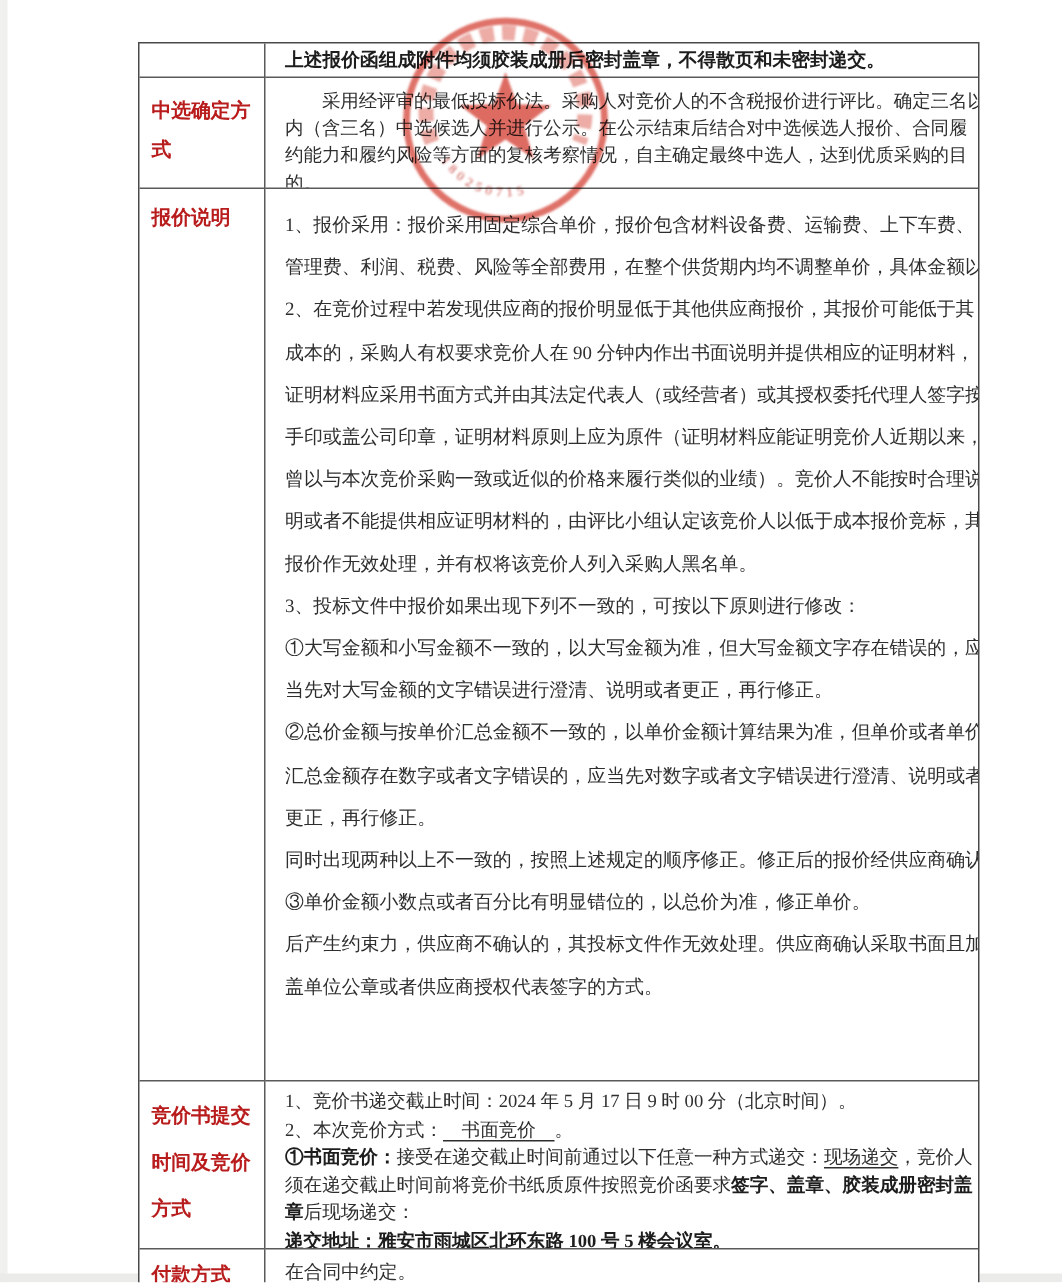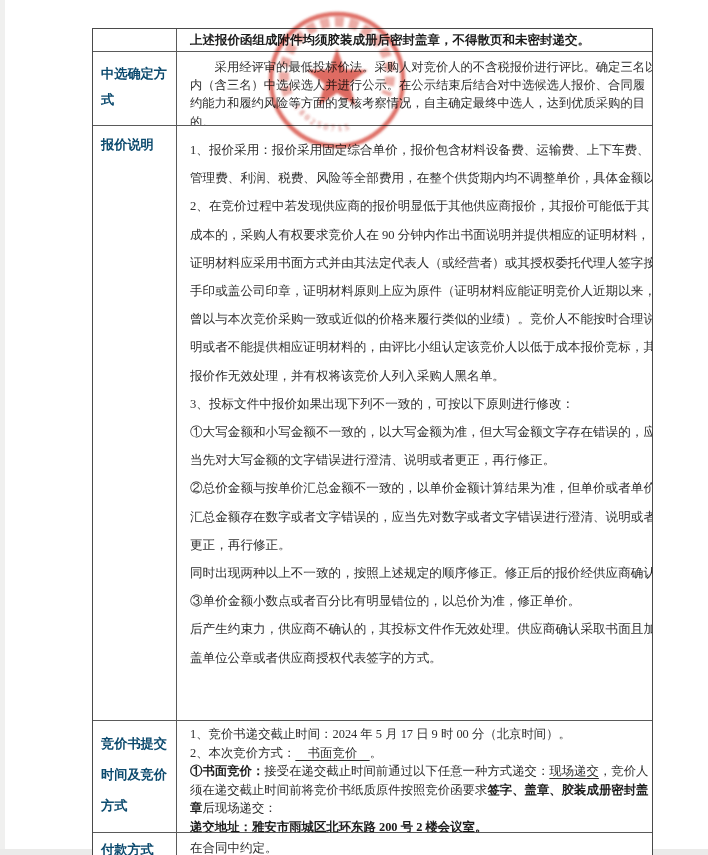--- a/index.html
+++ b/index.html
@@ -13,21 +13,21 @@
 
   #doc-table{
     position:absolute;left:92px;top:28px;width:561px;height:836px;
     display:grid;box-sizing:border-box;
     grid-template-columns:84px 1fr;
     grid-template-rows:23px 74px 595px 112px 1fr;
     border:1px solid #4a4a4a;border-bottom-width:2px;
     background:#fff;
   }
   .cell{box-sizing:border-box;border-bottom:1px solid #5a5a5a;overflow:hidden;}
-  .label-cell{border-right:1px solid #5a5a5a;font-weight:bold;color:#0c4a6e;
+  .label-cell{border-right:1px solid #5a5a5a;font-weight:bold;color:#b91c1c;
     padding-left:8px;font-size:13.2px;}
   .content-cell{padding-left:13px;padding-right:6px;}
   .last .cell, .cell.last{border-bottom:none;}
   .tl{white-space:nowrap;}
   .tl span.b{font-weight:bold;color:#1d1d1d;}
   .tl span.u{text-decoration:underline;text-underline-offset:3px;text-align:center;}
 
   
   .r1c{padding-top:3px;font-size:12.5px;font-weight:bold;color:#1d1d1d;}
   .r2l{padding-top:9px;line-height:26px;}
@@ -97,21 +97,21 @@
         <div class="tl"><span>竞价书提交</span></div>
         <div class="tl"><span>时间及竞价</span></div>
         <div class="tl"><span>方式</span></div>
       </div>
     <div class="cell content-cell r4c">
         <div class="tl"><span>1、竞价书递交截止时间：2024 年 5 月 17 日 9 时 00 分（北京时间）。</span></div>
         <div class="tl"><span>2、本次竞价方式：</span><span class="u">　书面竞价　</span><span>。</span></div>
         <div class="tl"><span class="b">①书面竞价：</span><span>接受在递交截止时间前通过以下任意一种方式递交：</span><span class="u">现场递交</span><span>，竞价人</span></div>
         <div class="tl"><span>须在递交截止时间前将竞价书纸质原件按照竞价函要求</span><span class="b">签字、盖章、胶装成册密封盖</span></div>
         <div class="tl"><span class="b">章</span><span>后现场递交：</span></div>
-        <div class="tl"><span class="b">递交地址：雅安市雨城区北环东路 200 号 2 楼会议室。</span></div>
+        <div class="tl"><span class="b">递交地址：雅安市雨城区北环东路 100 号 5 楼会议室。</span></div>
       </div>
 
     <div class="cell label-cell r5l last">
         <div class="tl"><span>付款方式</span></div>
       </div>
     <div class="cell content-cell r5c last">
         <div class="tl"><span>在合同中约定。</span></div>
       </div>
   </div>
 

